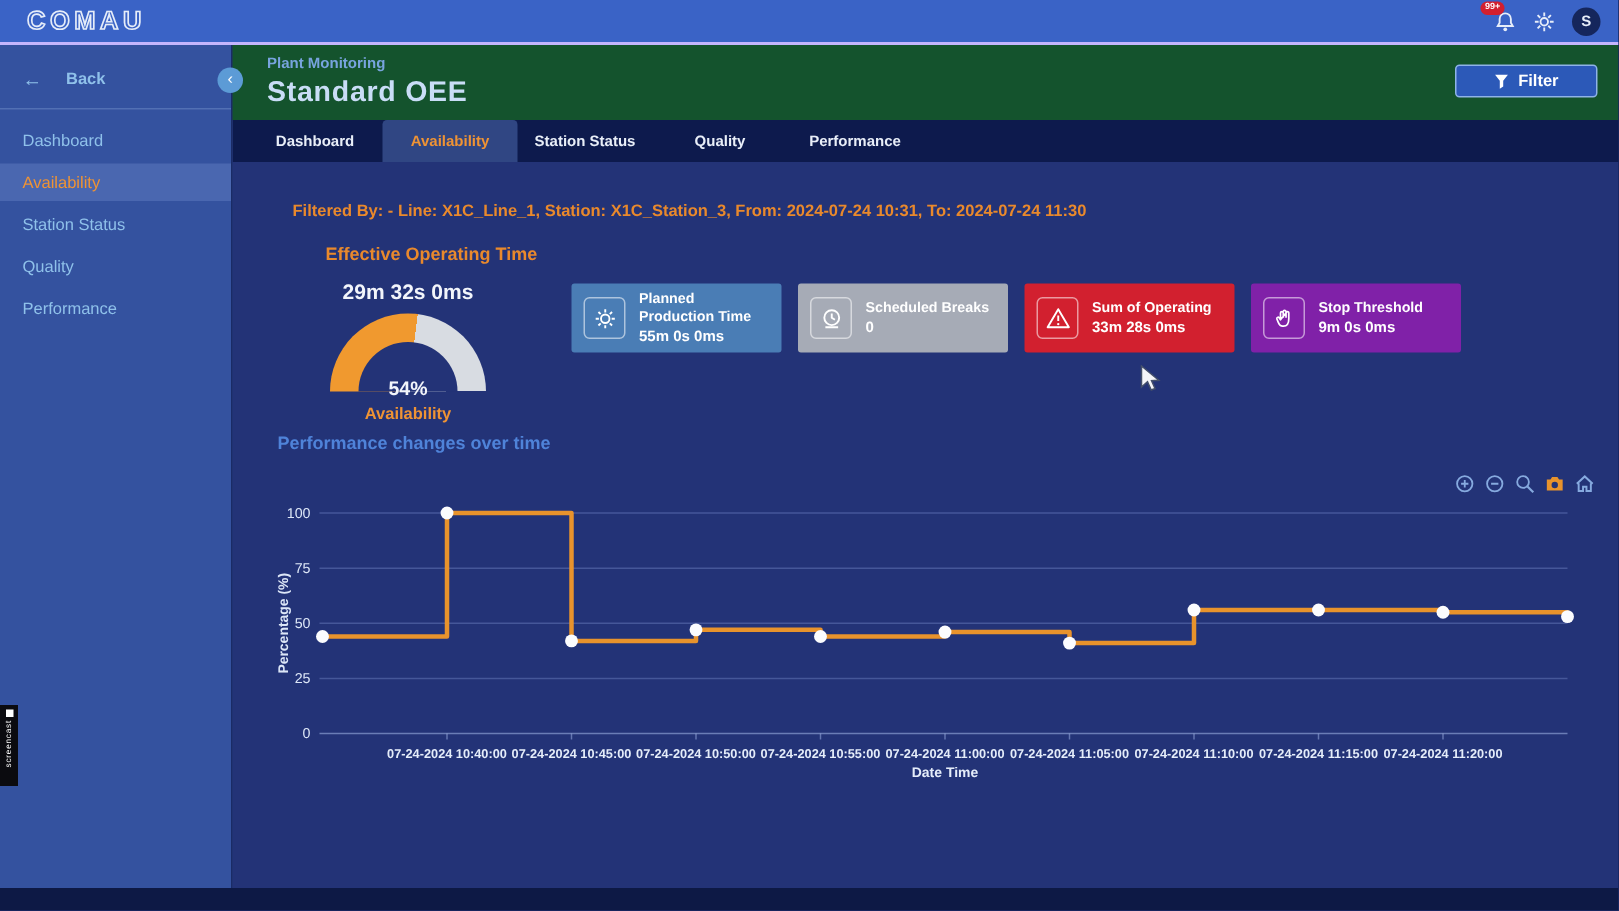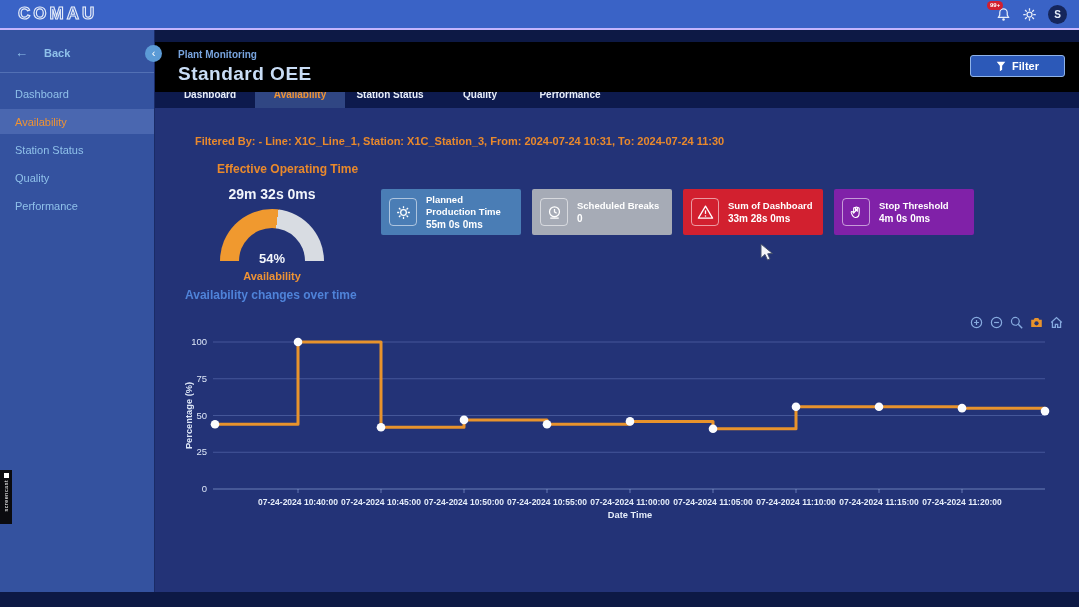--- a/index.html
+++ b/index.html
@@ -17,21 +17,21 @@
 
   
   .sidebar { position:absolute; top:30px; left:0; width:155px; height:562px; background:#34529F; border-right:1px solid #1A2B66; z-index:2; }
   .back-row { display:flex; align-items:center; gap:16px; padding:15px 0 12px 15px; color:#8FC1EA; font-size:11px; font-weight:700; border-bottom:1px solid rgba(140,170,220,.35); margin-bottom:8px; }
   .back-arrow { font-size:13px; }
   .nav-item { height:25px; display:flex; align-items:center; padding:0 15px; font-size:11px; color:#8FC1EA; margin:3px 0; cursor:default; }
   .nav-item.active { background:#4A67B0; color:#EF9334; }
   .collapse-btn { position:absolute; top:45px; left:145px; width:17px; height:17px; border-radius:50%; background:#5C9BD6; color:#fff; font-size:11px; line-height:1; display:flex; align-items:center; justify-content:center; z-index:6; }
 
   
-  .header { position:absolute; top:30px; left:155px; width:924px; height:50px; background:#000000; z-index:3;margin-top:12px; }
+  .header { position:absolute; top:30px; left:155px; width:924px; height:50px; background:#14532d; z-index:3; }
   .breadcrumb { position:absolute; top:7px; left:23px; font-size:10px; font-weight:700; color:#78A4DE; }
   .page-title { position:absolute; top:21px; left:23px; font-size:19px; font-weight:700; color:#C9DDF6; letter-spacing:.5px; }
   .filter-btn { position:absolute; top:13px; right:14px; background:#2C59B8; border:1px solid #8FB3E8; border-radius:3px; color:#fff; font-size:11px; font-weight:700; padding:4px 25px; display:flex; align-items:center; gap:6px; }
 
   
   .tabbar { position:absolute; top:80px; left:155px; width:924px; height:28px; background:#0D1A4D; display:flex; align-items:stretch; padding-left:10px; }
   .tab { width:90px; display:flex; align-items:center; justify-content:center; font-size:10px; font-weight:700; color:#E8EEF8; }
   .tab.active { background:#304683; color:#EF9334; border-radius:3px 3px 0 0; }
 
   
@@ -161,38 +161,38 @@
     </div>
     <div class="card" style="background: rgb(210, 32, 47);">
       <div class="card-icon">
           <svg width="17" height="17" viewBox="0 0 24 24">
             <path d="M12 3L22 20H2z" fill="none" stroke="#fff" stroke-width="1.8" stroke-linejoin="round"></path>
             <path d="M12 9v5" stroke="#fff" stroke-width="1.8"></path>
             <circle cx="12" cy="17" r="1.1" fill="#fff"></circle>
           </svg>
         </div>
       <div class="card-text">
-        <div class="card-title">Sum of Dashboard</div>
+        <div class="card-title">Sum of Operating</div>
         <div class="card-value">33m 28s 0ms</div>
       </div>
     </div>
     <div class="card" style="background: rgb(128, 33, 168);">
       <div class="card-icon">
           <svg width="17" height="17" viewBox="0 0 24 24">
             <path d="M8 13V6.5a1.3 1.3 0 0 1 2.6 0V11m0-5.5a1.3 1.3 0 0 1 2.6 0V11m0-4.5a1.3 1.3 0 0 1 2.6 0V12c0 4-1.6 7-5 7h-.8c-2.2 0-3.3-1.6-4.2-3.8l-1.2-3a1.2 1.2 0 0 1 2.1-1.1L8 13z" fill="none" stroke="#fff" stroke-width="1.6" stroke-linejoin="round"></path>
           </svg>
         </div>
       <div class="card-text">
         <div class="card-title">Stop Threshold</div>
-        <div class="card-value">4m 0s 0ms</div>
-      </div>
-    </div>
-  </div>
-
-  <div class="chart-title">Availability changes over time</div>
+        <div class="card-value">9m 0s 0ms</div>
+      </div>
+    </div>
+  </div>
+
+  <div class="chart-title">Performance changes over time</div>
   <div class="chart-toolbar">
     <svg width="13" height="13" viewBox="0 0 16 16">
         <circle cx="8" cy="8" r="6.3" fill="none" stroke="#86AADF" stroke-width="1.5"></circle>
         <path d="M8 5v6M5 8h6" stroke="#86AADF" stroke-width="1.5"></path>
       </svg>
     <svg width="13" height="13" viewBox="0 0 16 16">
         <circle cx="8" cy="8" r="6.3" fill="none" stroke="#86AADF" stroke-width="1.5"></circle>
         <path d="M5 8h6" stroke="#86AADF" stroke-width="1.5"></path>
       </svg>
     <svg width="13" height="13" viewBox="0 0 16 16">

